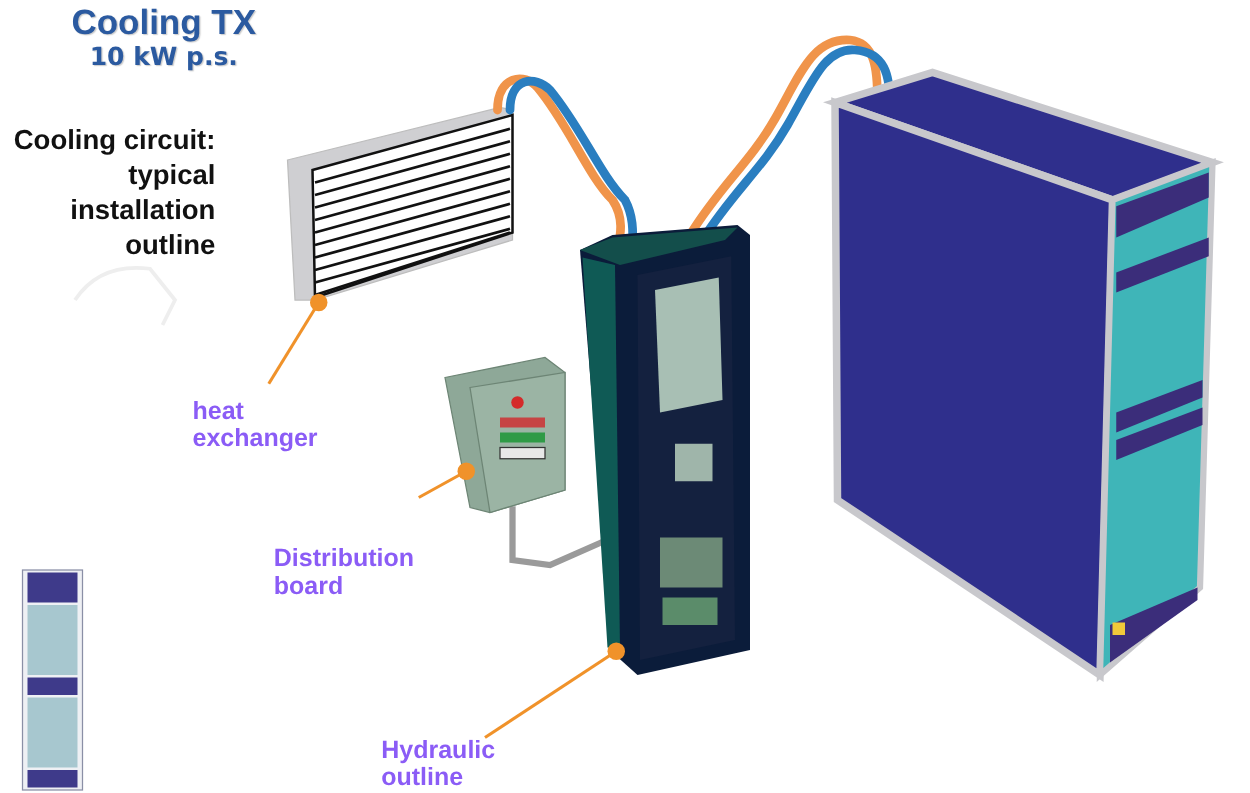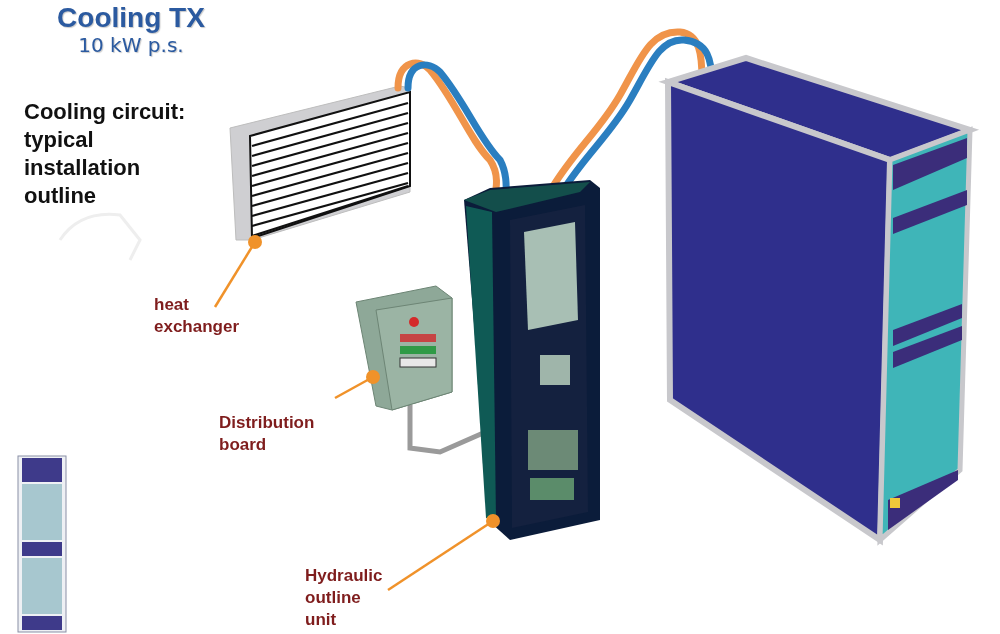--- a/index.html
+++ b/index.html
@@ -1,21 +1,21 @@
 <!DOCTYPE html>
 <html><head>
   <meta charset="utf-8">
   <style>
     html, body { margin: 0; padding: 0; background: #ffffff; }
     body { width: 1000px; height: 634px; position: relative; overflow: hidden; font-family: "Liberation Sans", sans-serif; }
     .abs { position: absolute; }
     .title { left: 40px; top: 2px; width: 182px; text-align: center; color: #2b5aa0; font-weight: bold; font-size: 28px; line-height: 32px; text-shadow: 1px 1px 1px #c9c9c9; }
-    .subtitle { left: 40px; top: 34px; width: 182px; text-align: center; color: #2b5aa0; font-weight: normal; font-size: 20px; line-height: 22px; font-family: "DejaVu Sans", sans-serif; text-shadow: 1px 1px 1px #c9c9c9; }
-    .heading { left: 24px; top: 98px; color: #111; font-weight: bold; font-size: 22px; line-height: 28px; white-space: pre-line; }
-    .label { color: #7f1d1d; font-weight: bold; font-size: 17px; line-height: 22px; white-space: pre-line; }
+    .subtitle { left: 40px; top: 34px; width: 182px; text-align: center; color: #2b5aa0; font-weight: bold; font-size: 20px; line-height: 22px; font-family: "DejaVu Sans", sans-serif; text-shadow: 1px 1px 1px #c9c9c9; }
+    .heading { left: 11px; top: 98px; color: #111; font-weight: bold; font-size: 22px; line-height: 28px; white-space: pre-line; text-align: right; }
+    .label { color: #8b5cf6; font-weight: bold; font-size: 20px; line-height: 22px; white-space: pre-line; margin-top: 24px; }
     svg.scene { position: absolute; left: 0; top: 0; }
   </style>
 </head>
 <body>
 
 <svg class="scene" width="1000" height="634" viewBox="0 0 1000 634">
 
   <path d="M60 240 Q80 210 120 215 L140 240 L130 260" fill="none" stroke="#eeeeee" stroke-width="3"></path>
 
   <g>

